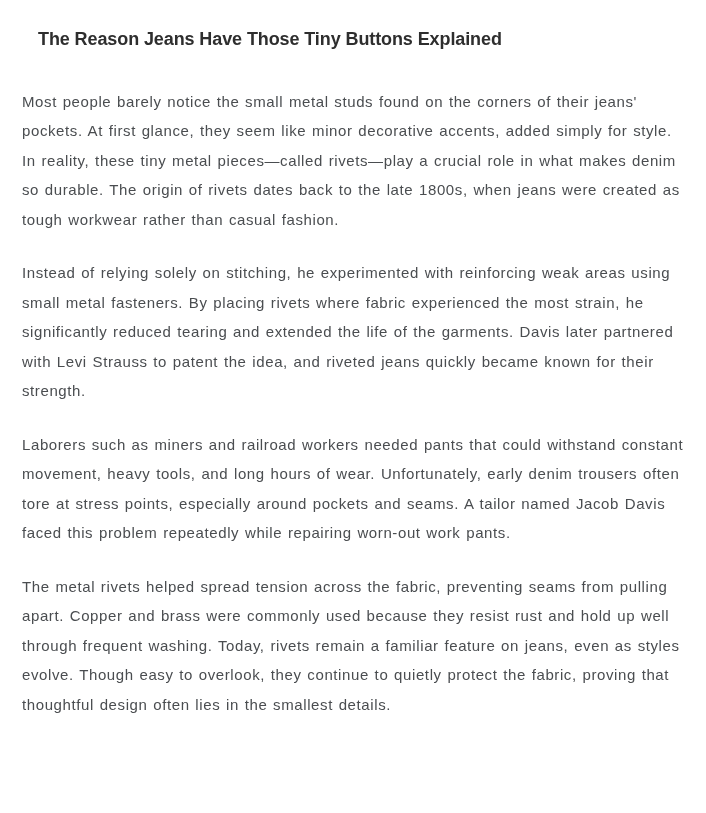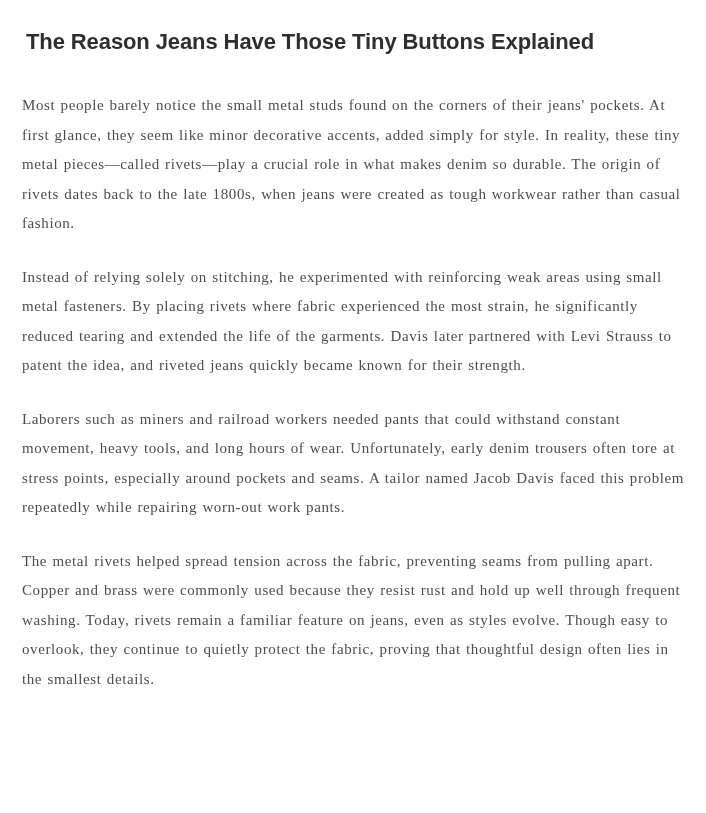--- a/index.html
+++ b/index.html
@@ -12,37 +12,36 @@
       min-height: 813px;
       font-family: "Liberation Sans", sans-serif;
       -webkit-font-smoothing: antialiased;
     }
     .article {
       box-sizing: border-box;
       width: 706px;
       padding: 29px 20px 30px 22px;
     }
     .article-title {
-      margin: 0 0 36px 4px;
-      font-size: 22px;
+      margin: 0 0 36px 16px;
+      font-size: 18px;
       line-height: 1.2;
       font-weight: 700;
       color: var(--title-color, #2e2e2e);
       letter-spacing: -0.1px;
     }
     .article-paragraph {
       margin: 0 0 24px 0;
       font-size: 15px;
       line-height: 29.5px;
       font-weight: 400;
       color: var(--body-color, #4a4d50);
       letter-spacing: 0.6px;
       word-spacing: 1px;
       max-width: 664px;
-      font-family: Liberation Serif, serif;
     }
     .article-paragraph:last-child {
       margin-bottom: 0;
     }
   </style>
 </head>
 <body style="background: rgb(255, 255, 255);">
 
 <main class="article">
   <h1 class="article-title">The Reason Jeans Have Those Tiny Buttons Explained</h1>

